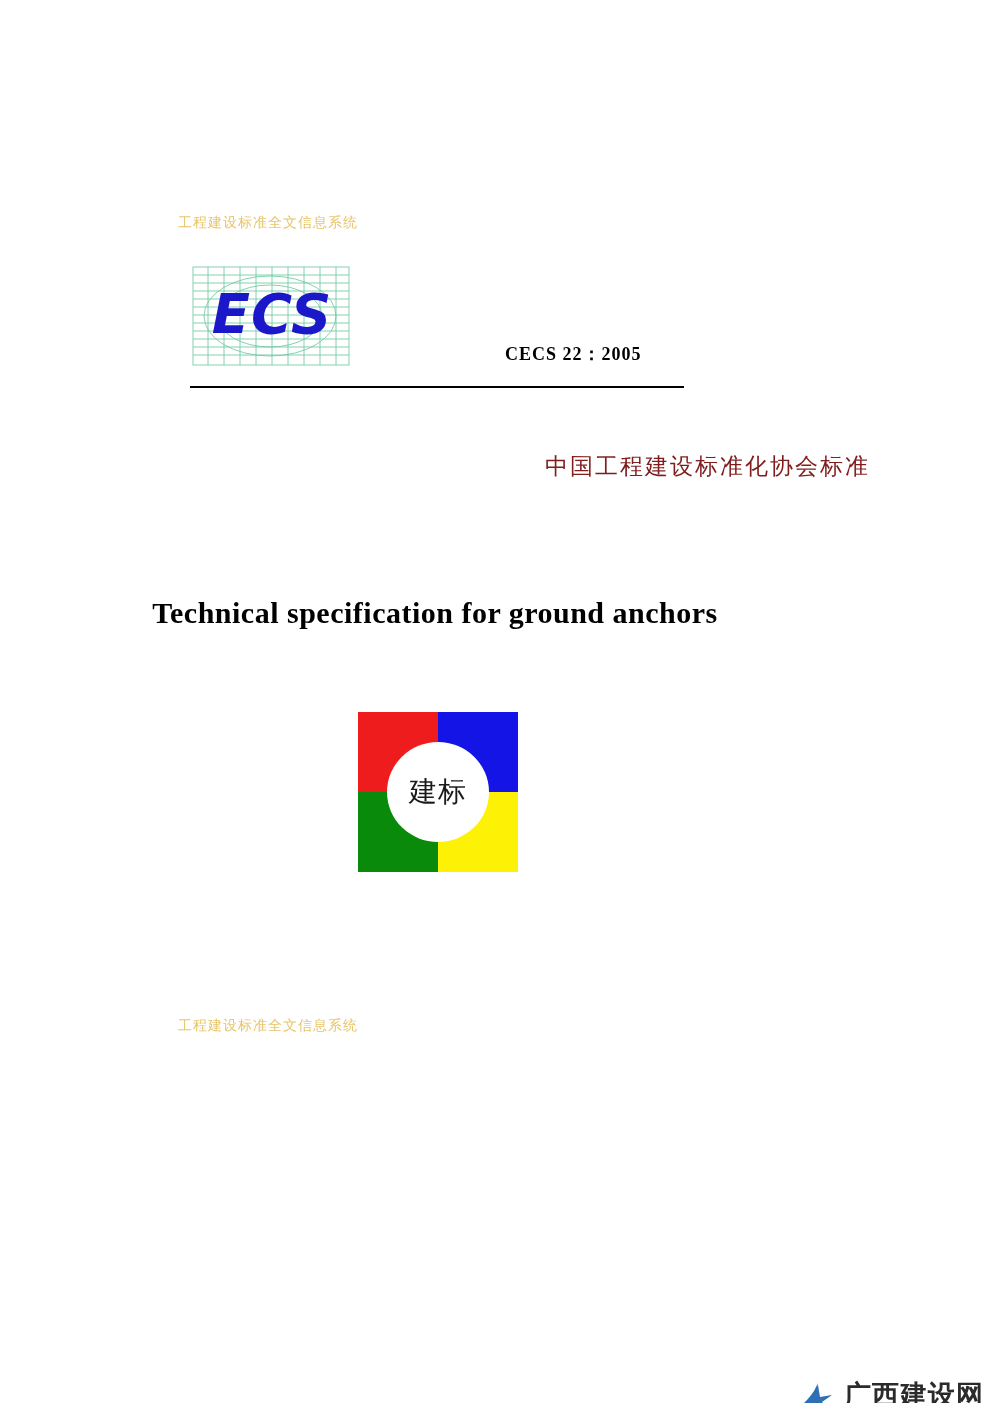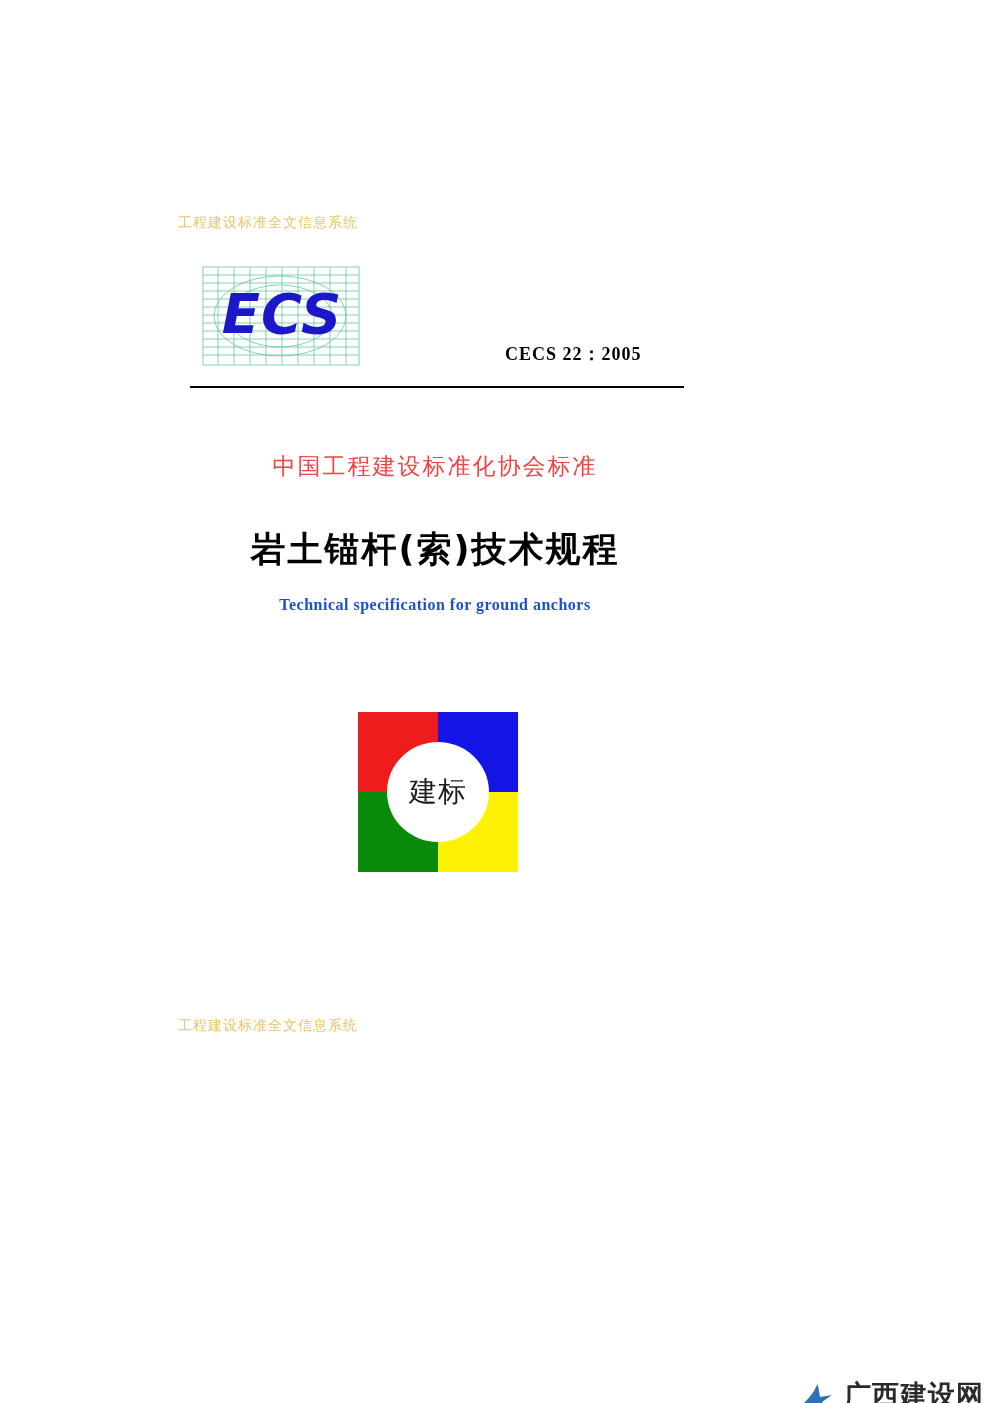--- a/index.html
+++ b/index.html
@@ -37,21 +37,21 @@
     font-family: "DejaVu Sans", sans-serif;
     font-size: 14px;
     letter-spacing: 1px;
     color: #e8c56a;
     white-space: nowrap;
   }
 
   
   .ecs-logo {
     position: absolute;
-    left: 200px;
+    left: 190px;
     top: 222px;
     width: 165px;
     height: 110px;
   }
   .ecs-logo svg { display: block; }
 
   
   .std-number {
     position: absolute;
     left: 505px;
@@ -73,25 +73,25 @@
     height: 2px;
     background: #000000;
   }
 
   
   .assoc-line {
     position: absolute;
     left: 0;
     top: 412px;
     width: 870px;
-    text-align: center;
+    text-align: right;
     font-family: "DejaVu Sans", sans-serif;
     font-size: 23px;
     letter-spacing: 2px;
-    color: #ef4444;
+    color: #7f1d1d;
   }
   .main-title {
     position: absolute;
     left: 0;
     top: 487px;
     width: 870px;
     text-align: center;
     font-family: "DejaVu Sans", sans-serif;
     font-weight: bold;
     font-size: 35px;
@@ -99,23 +99,23 @@
     color: #000000;
   }
   .en-title {
     position: absolute;
     left: 0;
     top: 557px;
     width: 870px;
     text-align: center;
     font-family: "Liberation Serif", serif;
     font-weight: bold;
-    font-size: 16px;
+    font-size: 30px;
     letter-spacing: 0.5px;
-    color: #1d4ed8;
+    color: #000000;
   }
 
   
   .emblem {
     position: absolute;
     left: 358px;
     top: 673px;
     width: 180px;
     height: 160px;
   }
@@ -235,21 +235,20 @@
       <text x="82" y="72" text-anchor="middle" font-family="DejaVu Sans, sans-serif" font-size="56" font-weight="bold" font-style="italic" fill="#1a18c8" letter-spacing="1">ECS</text>
     </svg>
   </div>
 
   <div class="std-number">CECS  22：2005</div>
 
   <div class="rule"></div>
 
   <div class="assoc-line">中国工程建设标准化协会标准</div>
 
-  <div class="main-title">岩土锚杆(索)技术规程</div>
 
   <div class="en-title">Technical specification for ground anchors</div>
 
   <div class="emblem">
     <div class="q q-tl"></div>
     <div class="q q-tr"></div>
     <div class="q q-bl"></div>
     <div class="q q-br"></div>
     <div class="disc"></div>
     <div class="disc-text">建标</div>

